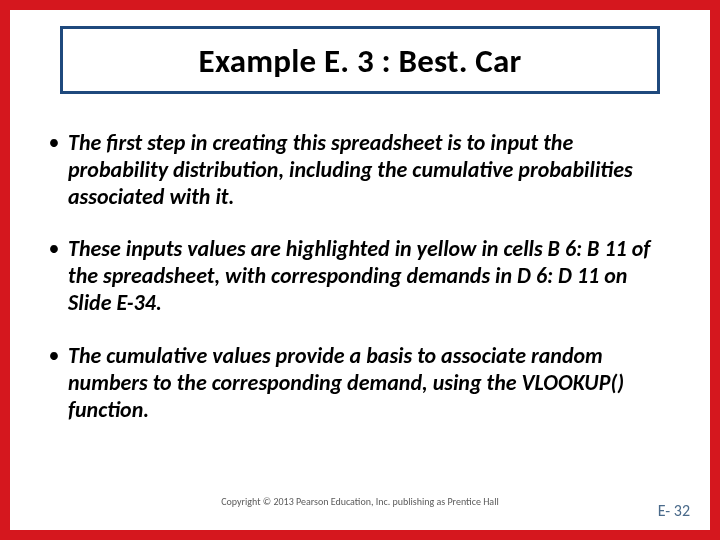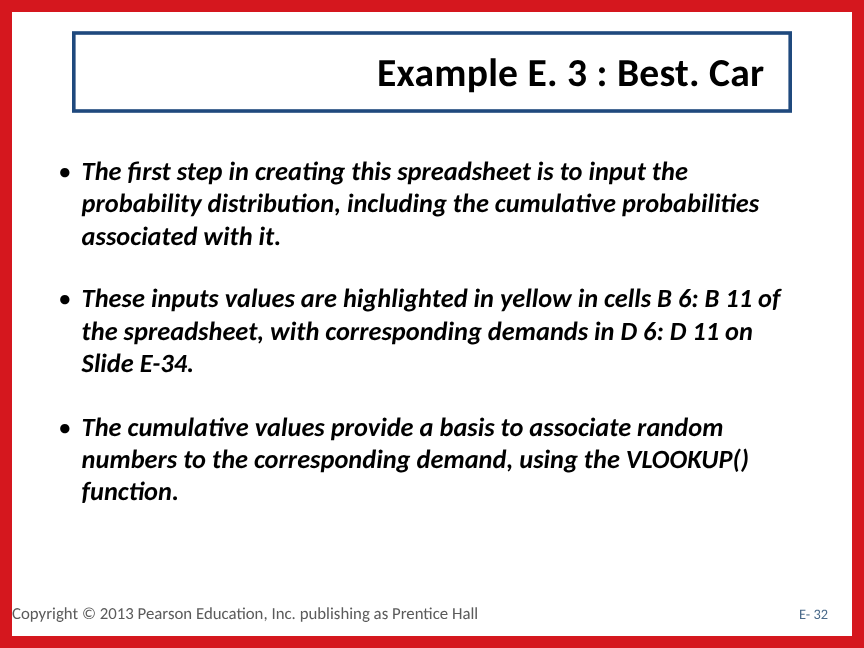--- a/index.html
+++ b/index.html
@@ -15,21 +15,21 @@
     background: #ffffff;
     border: 10px solid #d5171e;
   }
   .title-box {
     position: absolute;
     top: 16px;
     left: 50px;
     right: 50px;
     border: 3px solid #1f497d;
     padding: 12px 20px 10px 20px;
-    text-align: right;
+    text-align: center;
   }
   .title-text {
     font-size: 33px;
     font-weight: 700;
     color: #000000;
     letter-spacing: 0.2px;
   }
   .body {
     position: absolute;
     top: 120px;
@@ -52,32 +52,32 @@
   .bullet-text {
     flex: 1 1 auto;
     font-size: 22px;
     font-weight: 700;
     color: #000000;
     line-height: 1.22;
     font-style: italic;
   }
   .footer-center {
     position: absolute;
-    bottom: 10px;
+    bottom: 22px;
     left: 0;
     width: 100%;
-    text-align: left;
-    font-size: 14px;
+    text-align: center;
+    font-size: 10px;
     color: #5b5b5b;
   }
   .footer-right {
     position: absolute;
     bottom: 10px;
     right: 20px;
-    font-size: 12px;
+    font-size: 16px;
     color: #4a6a8a;
     padding-left: 24px;
   }
 </style>
 </head>
 <body>
 
 <div class="slide">
 
   <div class="title-box">

